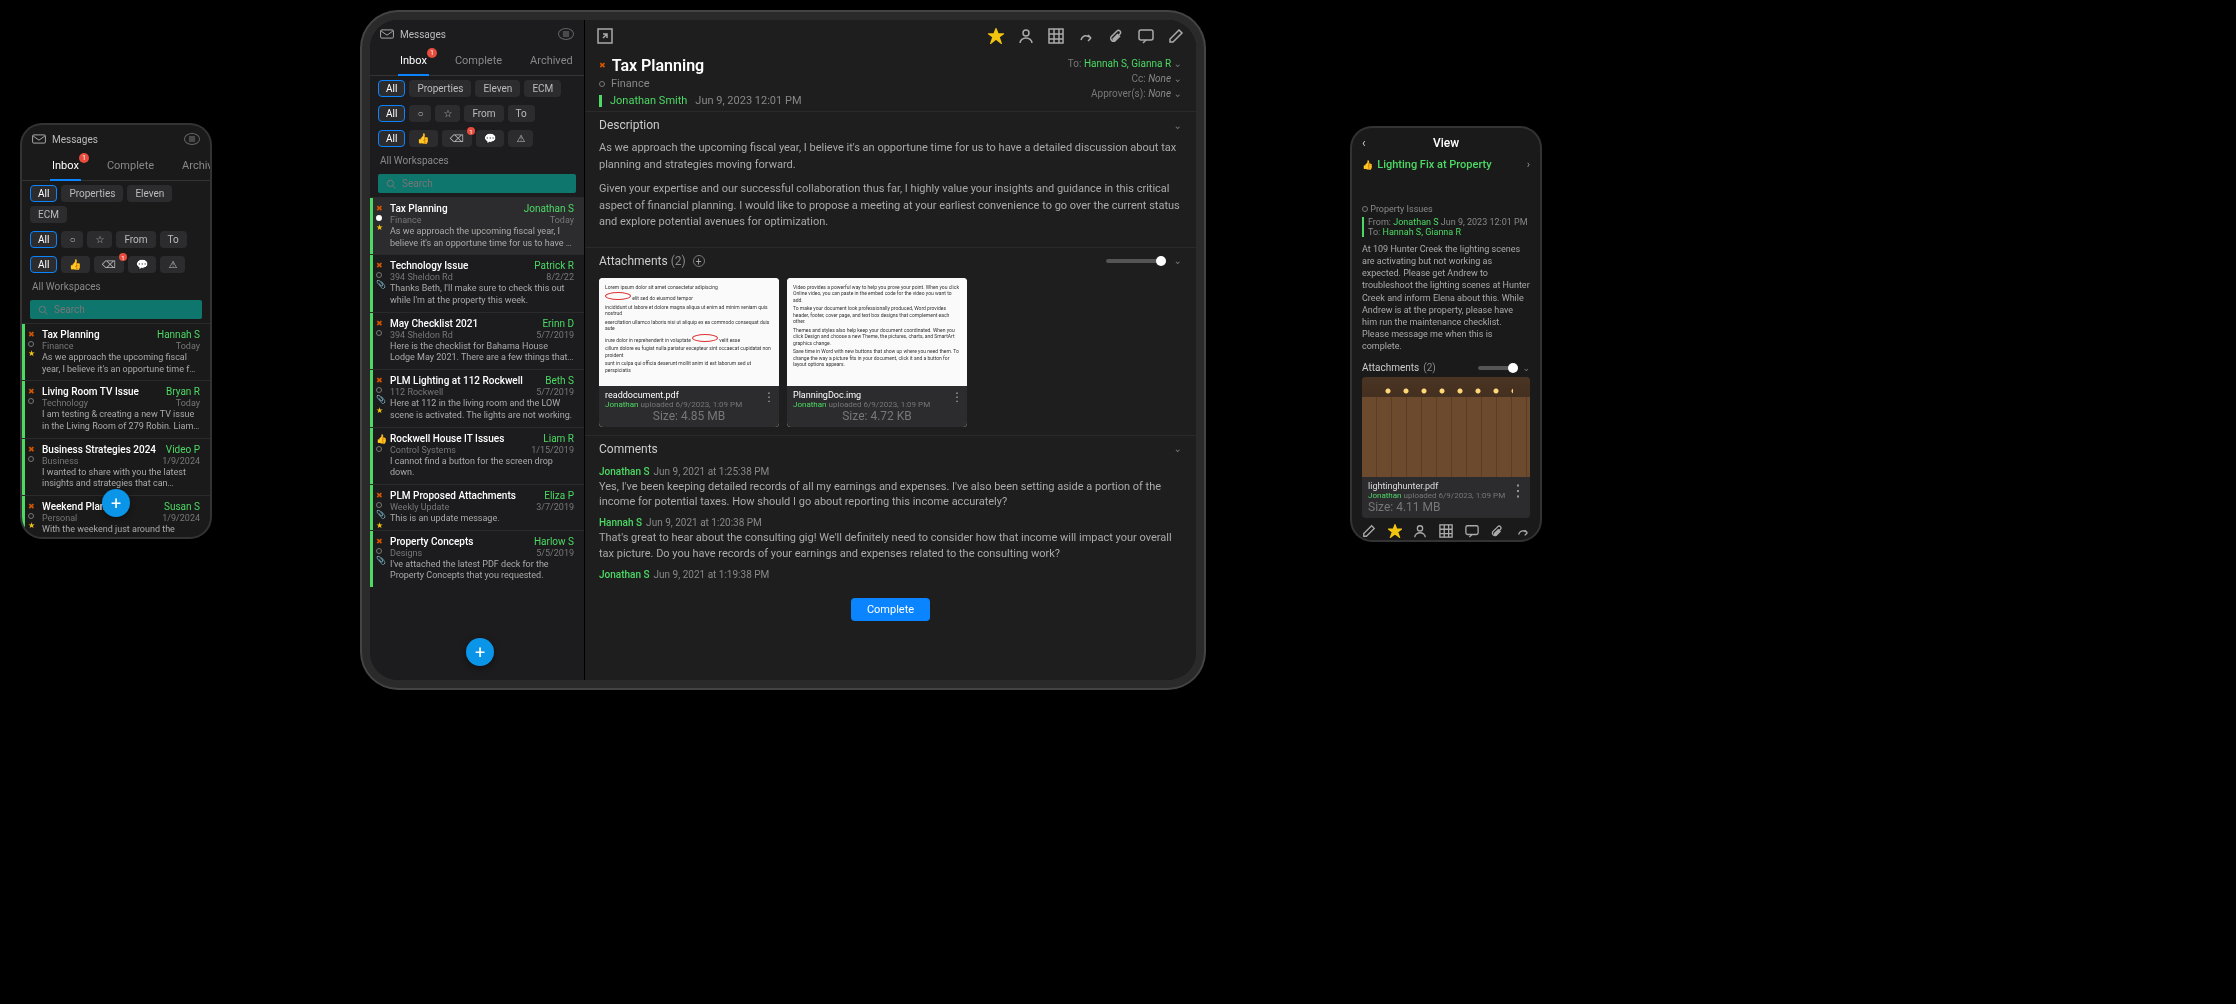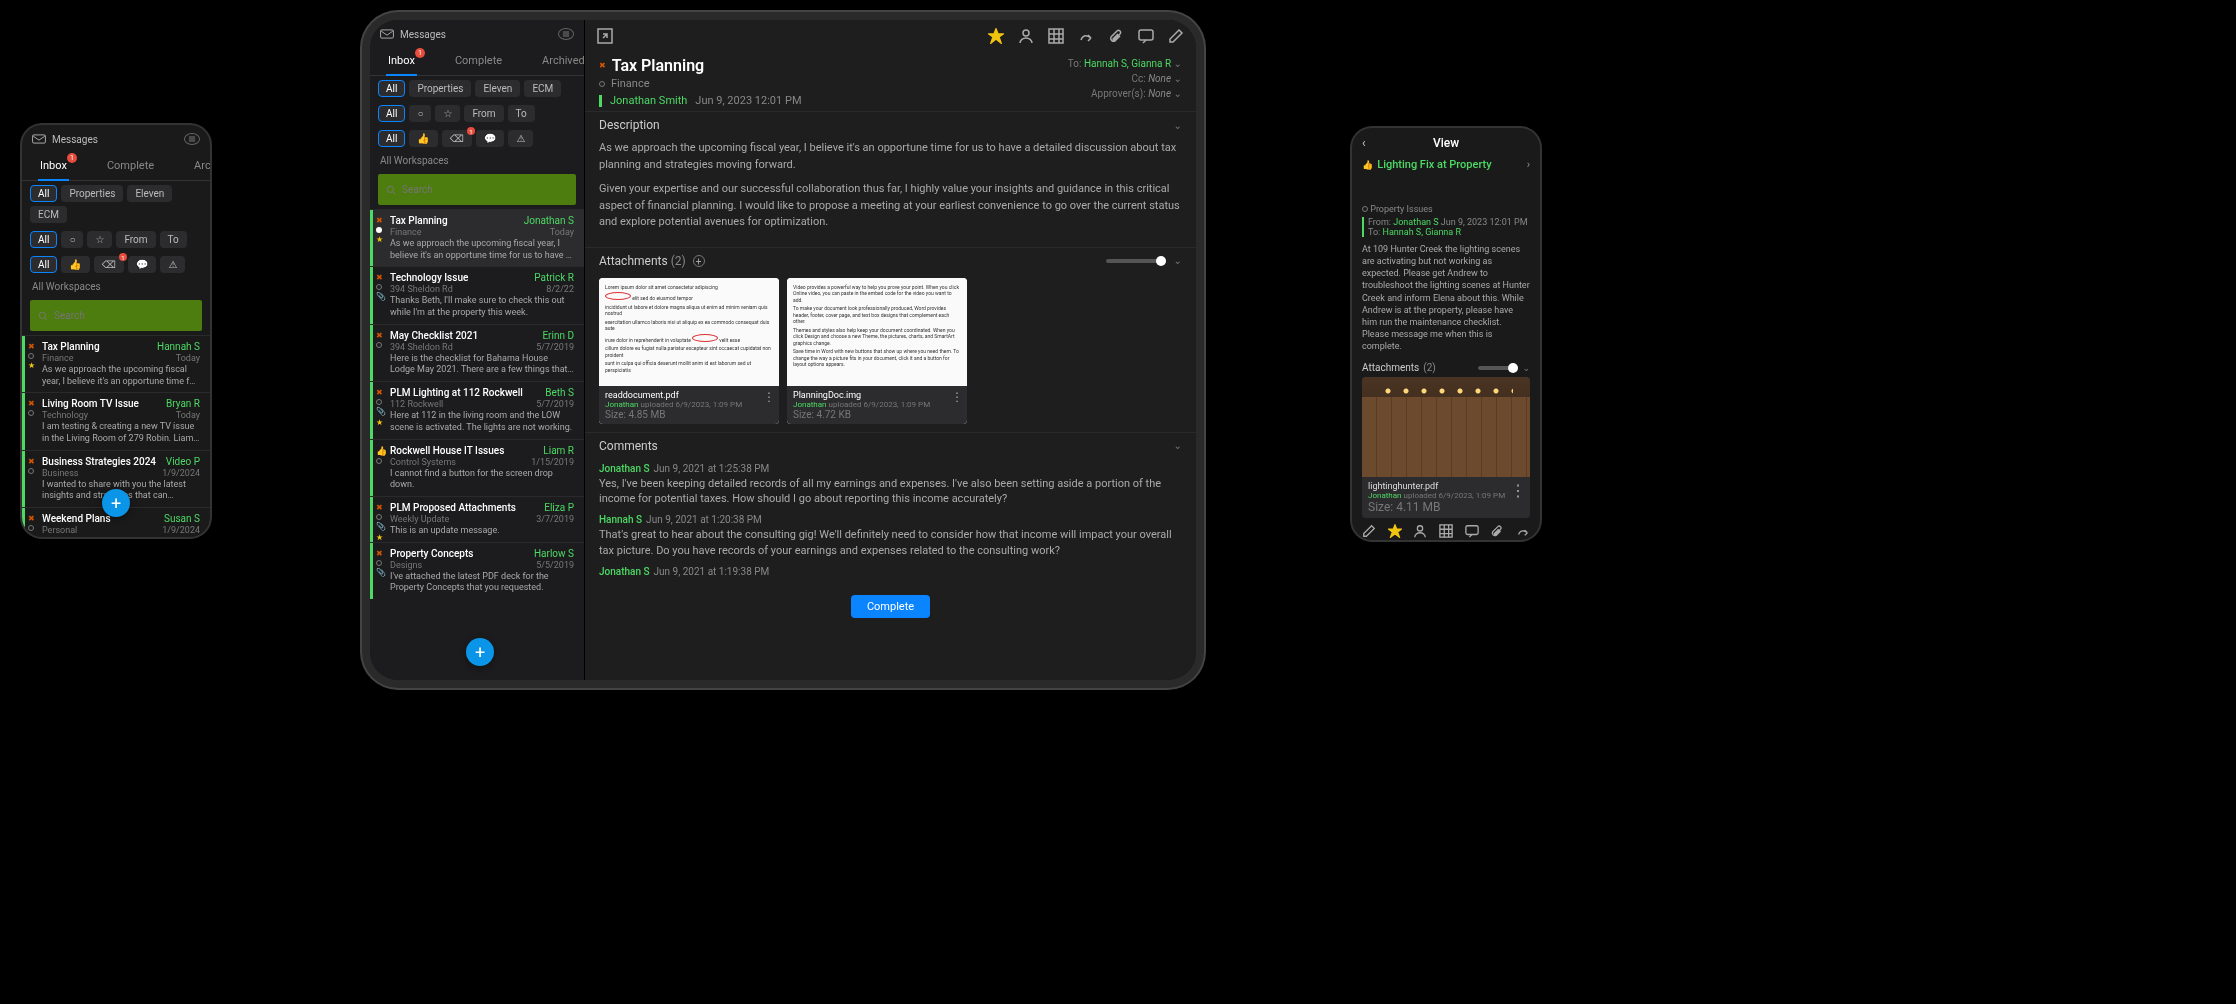--- a/index.html
+++ b/index.html
@@ -6,31 +6,31 @@
 body { background:#000; width:2236px; height:1004px; overflow:hidden; display:flex; align-items:center; }
 .device { position:absolute; border-radius:32px; background:#1a1a1a; box-shadow:0 0 0 2px #333; overflow:hidden; display:flex; flex-direction:column; }
 .phone-left { left:22px; top:125px; width:188px; height:412px; border-radius:20px; }
 .tablet { left:370px; top:20px; width:826px; height:660px; border-radius:28px; box-shadow:0 0 0 8px #2a2a2a, 0 0 0 10px #444; }
 .phone-right { left:1352px; top:128px; width:188px; height:412px; border-radius:20px; }
 
 
 .hdr { display:flex; align-items:center; padding:8px 10px; color:#bbb; font-size:12px; }
 .hdr svg { width:14px; height:10px; }
 .hdr .title { margin-left:6px; font-size:10px; }
-.tabs { display:flex; gap:36px; padding:0 16px; border-bottom:1px solid #333; font-size:11px; }
+.tabs { display:flex; gap:24px; padding:0 28px; border-bottom:1px solid #333; font-size:11px; }
 .tab { padding:6px 2px 8px; color:#888; position:relative; cursor:pointer; }
 .tab.active { color:#fff; }
 .tab.active::after { content:""; position:absolute; left:0; right:0; bottom:-1px; height:2px; background:#0a84ff; }
 .tab .badge { position:absolute; top:0px; right:-8px; background:#e74c3c; color:#fff; border-radius:50%; width:10px; height:10px; font-size:7px; display:flex; align-items:center; justify-content:center; }
 .filter-row { display:flex; gap:4px; padding:4px 8px; flex-wrap:wrap; }
 .chip { background:#2c2c2e; color:#bbb; border-radius:4px; padding:3px 8px; font-size:10px; cursor:pointer; display:flex; align-items:center; gap:3px; position:relative; }
 .chip.active { border:1px solid #0a84ff; color:#fff; padding:2px 7px; }
 .chip .badge { position:absolute; top:-3px; right:-3px; background:#e74c3c; border-radius:50%; width:8px; height:8px; font-size:6px; display:flex; align-items:center; justify-content:center; color:#fff;}
 .section-label { color:#888; font-size:10px; padding:4px 10px; }
-.search { margin:4px 8px; background:#4d7c0f; border-radius:2px; padding:10px 8px; display:flex; align-items:center; gap:6px; }
+.search { margin:4px 8px; background:#0f766e; border-radius:2px; padding:4px 8px; display:flex; align-items:center; gap:6px; }
 .search input { background:none; border:none; color:#ccc; font-size:10px; flex:1; outline:none; }
 .msg-list { flex:1; overflow:hidden; }
 .msg { border-top:1px solid #2a2a2a; padding:5px 10px 5px 20px; position:relative; font-size:10px; }
 .msg.active { background:#2c2c2e; }
 .msg .leftbar { position:absolute; left:0; top:0; bottom:0; width:3px; background:#4cd964; }
 .msg .row1 { display:flex; justify-content:space-between; }
 .msg .subj { color:#fff; font-weight:500; }
 .msg .sender { color:#4cd964; }
 .msg .row2 { display:flex; justify-content:space-between; color:#777; font-size:9px; padding:1px 0; }
 .msg .preview { color:#aaa; font-size:9px; line-height:1.3; display:-webkit-box; -webkit-line-clamp:2; -webkit-box-orient:vertical; overflow:hidden; }
@@ -57,21 +57,21 @@
 .sec-head .chev { color:#777; font-size:10px; }
 .desc-body { padding:2px 14px 8px; color:#aaa; font-size:11px; line-height:1.5; }
 .desc-body p { margin-bottom:8px; }
 .attach-row { display:flex; gap:8px; padding:4px 14px 8px; }
 .attach-card { width:180px; background:#fff; border-radius:4px; overflow:hidden; font-size:9px; }
 .attach-card .preview { height:108px; background:#fafafa; padding:6px; color:#333; font-size:5px; line-height:1.3; overflow:hidden; position:relative; }
 .attach-card .meta-bar { background:#2c2c2e; padding:4px 6px; color:#ccc; position:relative; }
 .attach-card .fname { color:#fff; font-size:9px; }
 .attach-card .upl { color:#777; font-size:8px; }
 .attach-card .upl .who { color:#4cd964; }
-.attach-card .size { color:#777; font-size:10px; }
+.attach-card .size { color:#777; font-size:12px;text-align:center; }
 .attach-card .dots { position:absolute; right:4px; top:4px; color:#aaa; font-size:12px; }
 .comments { padding:4px 14px; font-size:11px; }
 .comment { margin-bottom:8px; }
 .comment .c-hdr { color:#888; font-size:10px; margin-bottom:2px; }
 .comment .c-hdr .who { color:#4cd964; font-weight:500; margin-right:4px; }
 .comment .c-body { color:#aaa; line-height:1.4; }
 .complete-bar { display:flex; justify-content:center; padding:6px; }
 .btn-complete { background:#0a84ff; color:#fff; border:none; border-radius:4px; padding:5px 16px; font-size:11px; cursor:pointer; }
 .slider { width:60px; height:4px; background:#555; border-radius:2px; position:relative; }
 .slider::after { content:""; position:absolute; right:0; top:-3px; width:10px; height:10px; border-radius:50%; background:#fff; }

